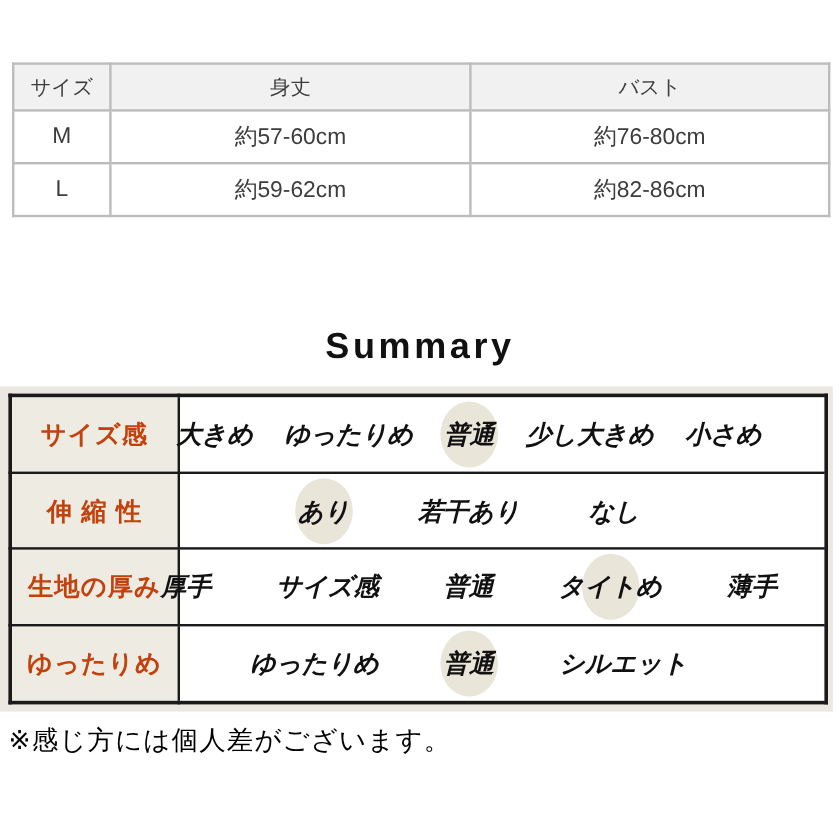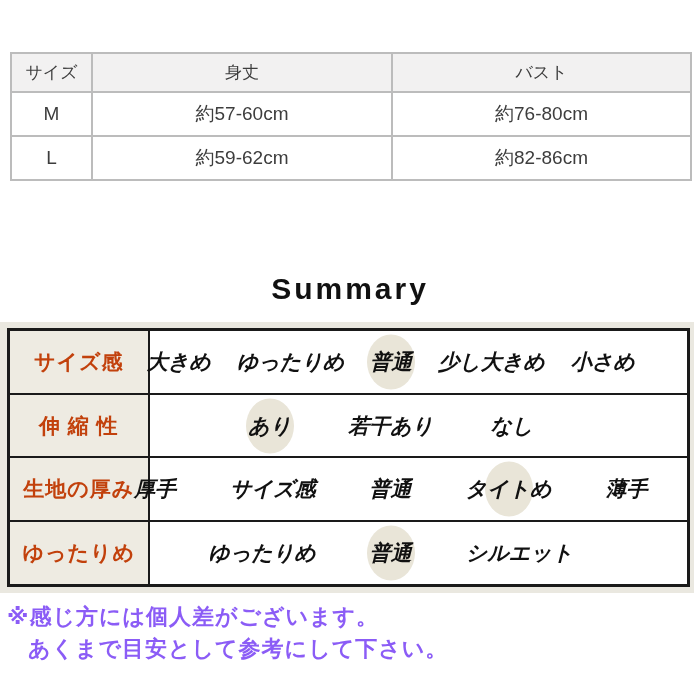--- a/index.html
+++ b/index.html
@@ -119,23 +119,23 @@
     background: #e9e5d8;
     border-radius: 50%;
     z-index: -1;
   }
 
   
   .notes {
     position: absolute;
     left: 7px;
     top: 601px;
-    color: #8b5cf6;
+    color: #000000;
     font-size: 22px;
-    font-weight: bold;
+    font-weight: normal;
     letter-spacing: 1px;
     line-height: 32px;
   }
   .notes .line2 { padding-left: 21px; }
 </style>
 </head>
 <body>
 
 <div class="page">
 
@@ -214,16 +214,15 @@
               <span class="opt">シルエット</span>
             </div>
           </td>
         </tr>
       </tbody>
     </table>
   </div>
 
   <div class="notes">
     <div class="line1">※感じ方には個人差がございます。</div>
-    <div class="line2">あくまで目安として参考にして下さい。</div>
   </div>
 
 </div>
 
 </body></html>

